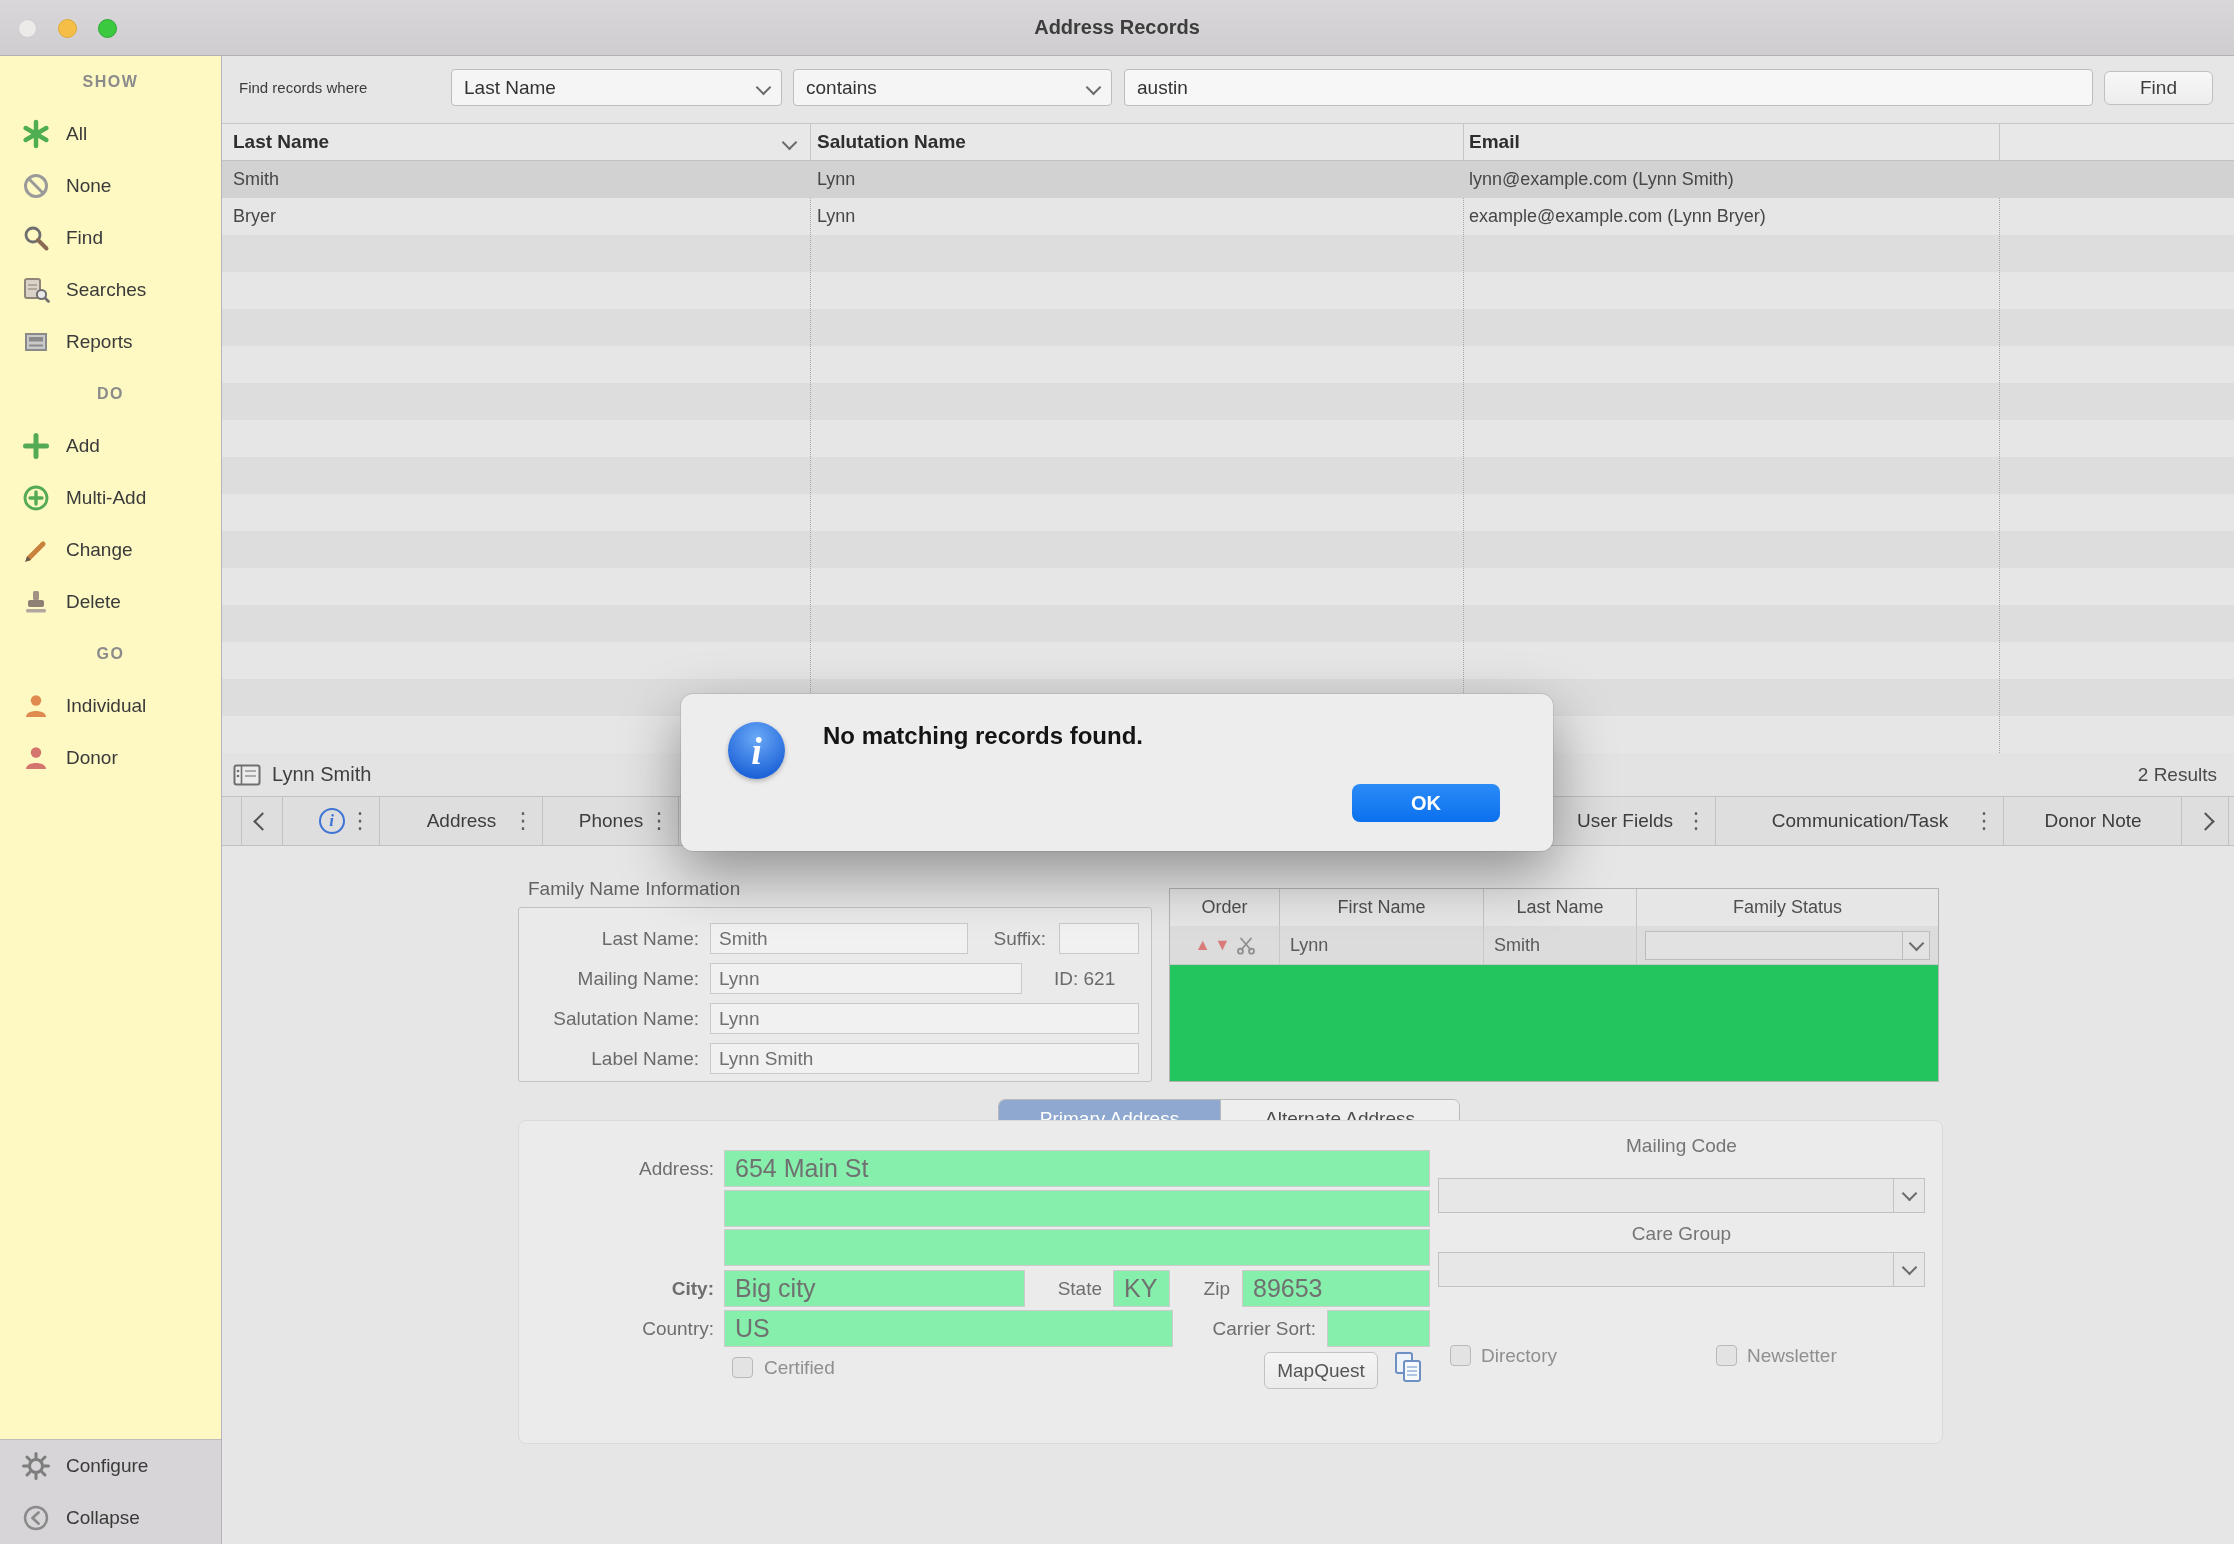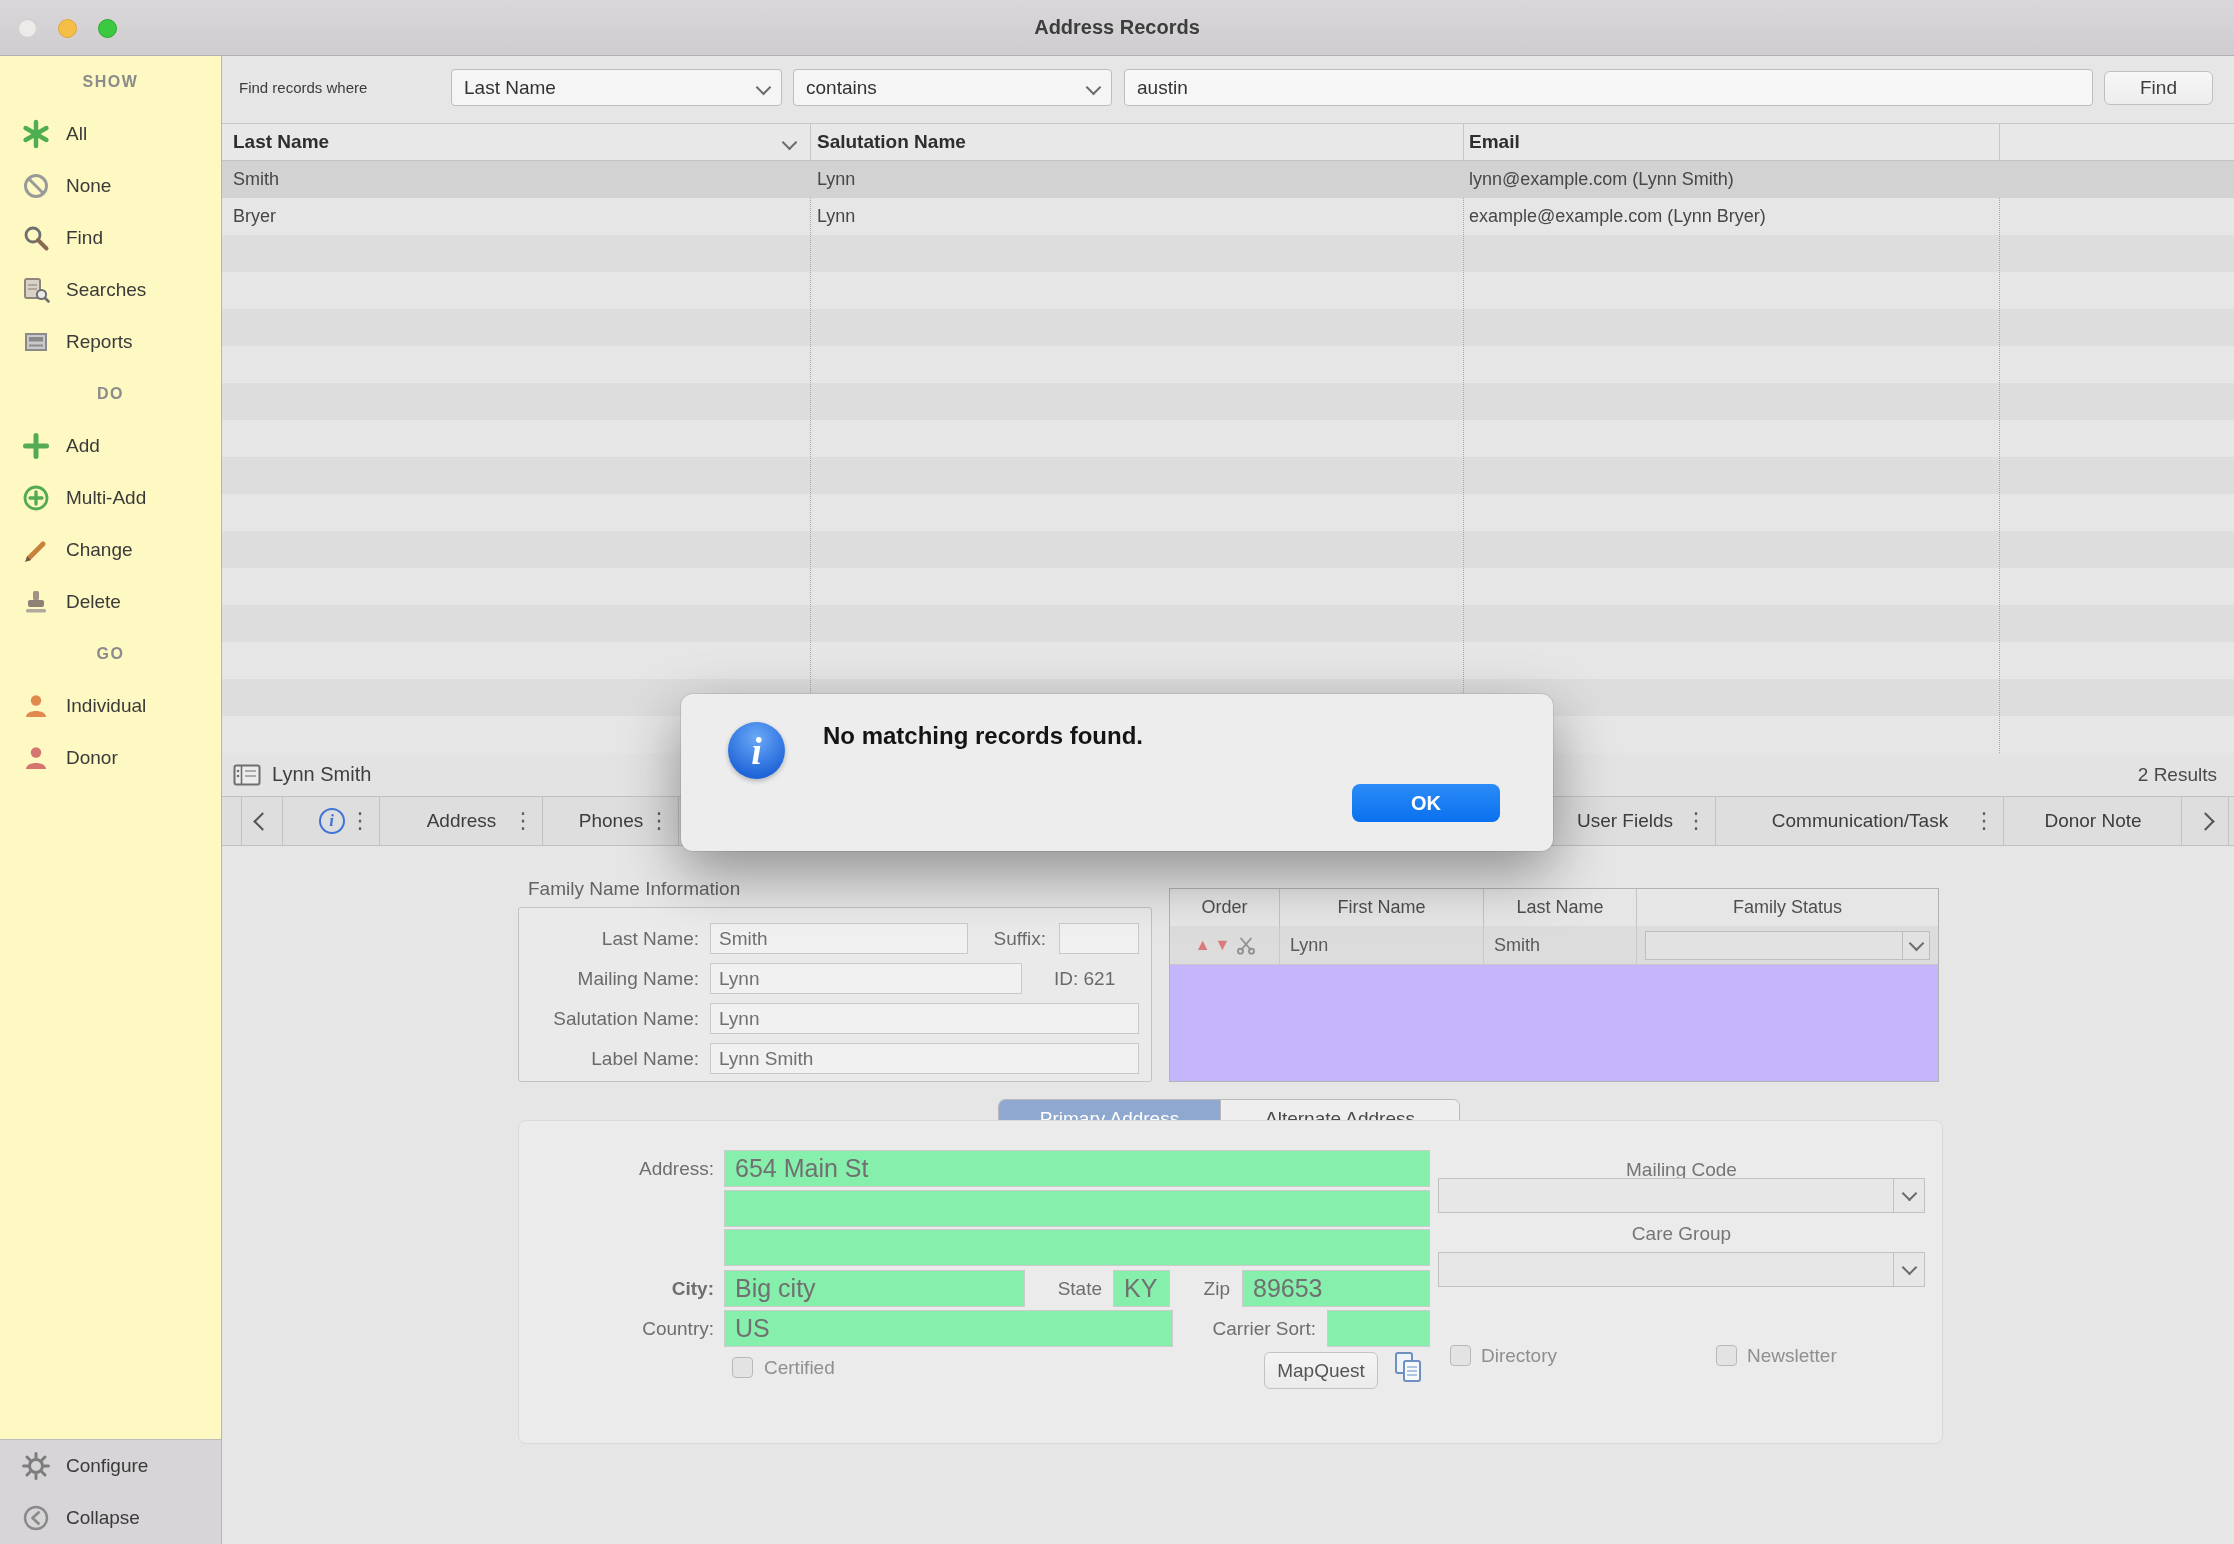--- a/index.html
+++ b/index.html
@@ -73,21 +73,21 @@
     display:flex;align-items:center;justify-content:center;
     font-family:"Liberation Serif",serif;font-style:italic;font-weight:700;font-size:17px;box-sizing:border-box;}
 
   
   .grp-label{position:absolute;font-size:19px;color:#636363;}
   .family-box{position:absolute;left:296px;top:851px;width:634px;height:175px;background:#eaeaea;
     border:1px solid #c2c2c2;border-radius:3px;box-sizing:border-box;}
   .flabel{position:absolute;font-size:19px;color:#6a6a6a;line-height:31px;text-align:right;white-space:nowrap;}
   .fld{position:absolute;background:#f1f1f1;border:1px solid #c9c9c9;font-size:19px;color:#707070;
     height:31px;line-height:29px;padding:0 8px;box-sizing:border-box;font-family:"Liberation Sans",sans-serif;}
-  .fam-table{position:absolute;left:947px;top:832px;width:770px;height:194px;background:#c4b5fd;
+  .fam-table{position:absolute;left:947px;top:832px;width:770px;height:194px;background:#22c55e;
     border:1px solid #b3b3b3;box-sizing:border-box;}
   .fam-th-row{display:flex;height:37px;background:#e6e6e6;border-bottom:1px solid #bfbfbf;}
   .fam-th{display:flex;align-items:center;justify-content:center;font-size:18px;color:#4f4f4f;
     border-right:1px solid #c4c4c4;box-sizing:border-box;}
   .fam-th:last-child{border-right:none;}
   .fam-row{position:absolute;left:0;right:0;top:37px;height:38px;background:#dcdcdc;
     border-bottom:1px solid #c8c8c8;display:flex;}
   .fam-td{display:flex;align-items:center;font-size:18px;color:#5a5a5a;border-right:1px solid #c8c8c8;box-sizing:border-box;}
   .fam-td:last-child{border-right:none;}
   .tool{font-size:16px;line-height:16px;color:#d97b7b;margin:0 2px;}
@@ -482,21 +482,21 @@
             <rect x="2" y="2" width="16" height="20" rx="2" stroke="#6d8fc2" stroke-width="2" fill="#eef3fa"></rect>
             <rect x="10" y="10" width="16" height="20" rx="2" stroke="#6d8fc2" stroke-width="2" fill="#f7fafd"></rect>
             <g stroke="#9db7da" stroke-width="1.6">
               <line x1="13" y1="16" x2="23" y2="16"></line>
               <line x1="13" y1="20" x2="23" y2="20"></line>
               <line x1="13" y1="24" x2="23" y2="24"></line>
             </g>
           </svg>
       </span>
 
-      <div class="center-label" style="top:14px;margin-top:24px;">Mailing Code</div>
+      <div class="center-label" style="top:14px;">Mailing Code</div>
       <div class="big-dd" style="top:57px;">
         <span style="font-size:19px;color:#6a6a6a;line-height:33px;padding-left:10px;"></span>
         <div class="dd-btn">
             <span class="chev"></span>
           </div>
       </div>
 
       <div class="center-label" style="top:102px;">Care Group</div>
       <div class="big-dd" style="top:131px;">
         <span style="font-size:19px;color:#6a6a6a;line-height:33px;padding-left:10px;"></span>

